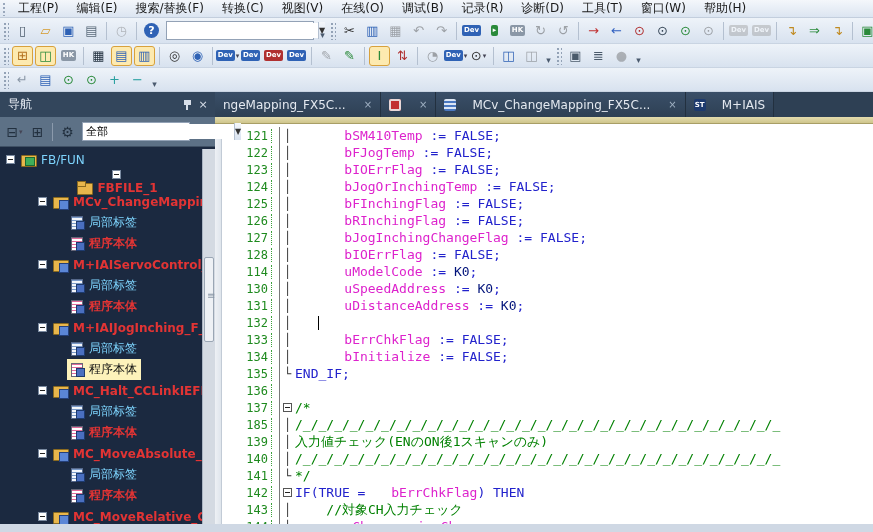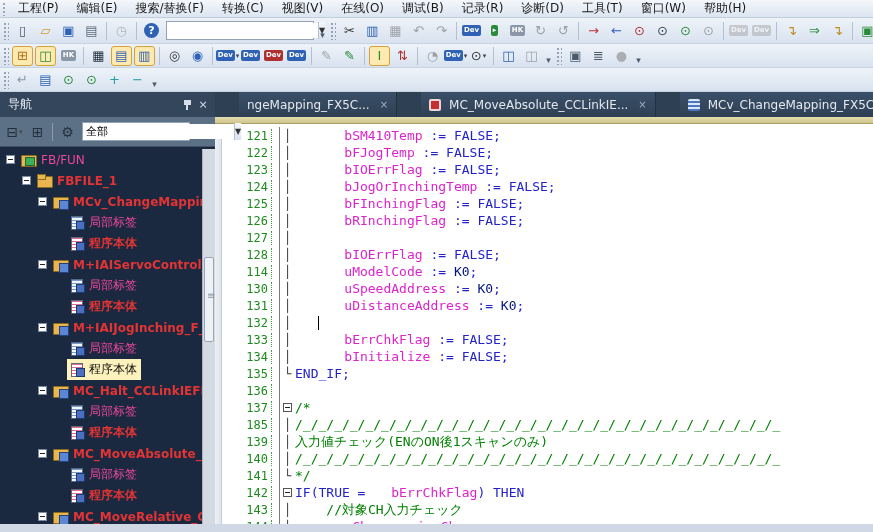--- a/index.html
+++ b/index.html
@@ -35,22 +35,22 @@
 
   
   .band { height:25px; background:#2e4054; display:flex; }
   .nav-head { width:215px; flex:none; display:flex; align-items:center; color:#e8edf4; padding:0 4px 0 8px; background:#33465c; }
   .nav-head .title { flex:1; font-size:12px; }
   .pinbtn,.xbtn { width:16px; height:16px; display:flex; align-items:center; justify-content:center; color:#d7dee8; font-size:11px; }
   .pin { position:relative; width:10px; height:12px; }
   .pin::before { content:""; position:absolute; top:1px; left:2px; width:7px; height:5px; background:#d7dee8; }
   .pin::after  { content:""; position:absolute; top:6px; left:4px; width:2px; height:5px; background:#d7dee8; }
   .tabs { flex:1; display:flex; overflow:hidden; }
-  .tab { display:flex; align-items:center; gap:8px; padding:0 8px; color:#e4e9f0; font-size:12px; white-space:nowrap;
-         border-right:1px solid #22303f; background:linear-gradient(#3a4f68,#2e4054);margin-left:24px; }
+  .tab { display:flex; align-items:center; gap:16px; padding:0 8px; color:#e4e9f0; font-size:12px; white-space:nowrap;
+         border-right:1px solid #22303f; background:linear-gradient(#3a4f68,#2e4054); }
   .tab .tclose { color:#9fb0c2; font-size:10px; margin-left:2px; }
   .ticon { width:12px; height:12px; border-radius:2px; flex:none; display:flex; align-items:center; justify-content:center; }
   .ticon.red  { background:#c23030; box-shadow:inset 0 0 0 2px #e8d8d8; }
   .ticon.blue { background:#4a78c0; background-image:linear-gradient(#dce6f4 2px,transparent 2px); background-size:100% 4px; }
   .ticon.st   { background:#1d3a6e; color:#fff; font-size:7px; font-weight:bold; }
 
   
   .main { display:flex; height:407px; }
 
   
@@ -60,21 +60,21 @@
   .nav-tools .sep { background:#8b9aac; }
   .tree { flex:1; overflow:hidden; position:relative; padding-top:2px; }
   .trow { height:21px; display:flex; align-items:center; white-space:nowrap; }
   .expander { width:9px; height:9px; background:#fff; border:1px solid #7a8aa0; position:relative; flex:none; margin-right:4px; }
   .expander::after { content:""; position:absolute; left:1px; right:1px; top:3px; height:1px; background:#222; }
   .exp-spacer { width:13px; flex:none; }
   .titem { display:flex; align-items:center; gap:4px; padding:2px 4px 2px 2px; }
   .titem.sel { background:#fdf2bb; }
   .tlabel { font-size:12px; }
   .tlabel.red { color:#e23434; font-weight:bold; }
-  .tlabel.white { color:#ec4899; }
+  .tlabel.white { color:#7dd3fc; }
   .tlabel.black { color:#111; }
   .nicon { width:16px; height:14px; position:relative; flex:none; }
   .nicon.folder::before, .nicon.root::before, .nicon.fb::before {
       content:""; position:absolute; left:0; top:2px; width:14px; height:10px; background:#e8b64c; border:1px solid #8a6a20; border-radius:1px; }
   .nicon.folder::after { content:""; position:absolute; left:0; top:0; width:7px; height:4px; background:#e8b64c; border:1px solid #8a6a20; }
   .nicon.root::after { content:""; position:absolute; left:4px; top:4px; width:8px; height:7px; background:#3fae5a; border:1px solid #1c6a33; }
   .nicon.fb::after { content:""; position:absolute; left:6px; top:5px; width:8px; height:8px; background:#5b86d6; border:1px solid #25407a; }
   .nicon.label::before { content:""; position:absolute; left:2px; top:0; width:10px; height:12px; background:#f2f5fa; border:1px solid #56688a;
       background-image:linear-gradient(#7a9ac8 1px,transparent 1px); background-size:100% 3px; }
   .nicon.label::after { content:""; position:absolute; right:0; bottom:0; width:7px; height:7px; background:#4a6fc0; border:1px solid #1d3a6e; }
@@ -341,21 +341,20 @@
       </span>
     <span class="xbtn">×</span>
   </div>
   <div class="tabs" id="tabs">
       <div class="tab">
         <span>ngeMapping_FX5C...</span>
         <span class="tclose">×</span>
       </div>
       <div class="tab">
         <span class="ticon red"></span>
-        <span>MC_MoveAbsolute_CCLinkIE...</span>
         <span class="tclose">×</span>
       </div>
       <div class="tab">
         <span class="ticon blue"></span>
         <span>MCv_ChangeMapping_FX5C...</span>
         <span class="tclose">×</span>
       </div>
       <div class="tab">
         <span class="ticon st">ST</span>
         <span>M+IAIS</span>
@@ -383,21 +382,21 @@
         </div>
       </div>
     <div class="tree" id="tree">
         <div class="trow" style="padding-left: 6px;">
           <span class="expander"></span>
           <span class="titem">
             <span class="nicon root"></span>
             <span class="tlabel white">FB/FUN</span>
           </span>
         </div>
-        <div class="trow" style="padding-left: 22px;">
+        <div class="trow" style="padding-left: 22px; flex-direction: column;">
           <span class="expander"></span>
           <span class="titem">
             <span class="nicon folder"></span>
             <span class="tlabel red">FBFILE_1</span>
           </span>
         </div>
         <div class="trow" style="padding-left: 38px;">
           <span class="expander"></span>
           <span class="titem">
             <span class="nicon fb"></span>
@@ -518,21 +517,21 @@
     <div class="ed-topframe"></div>
     <div class="ed-body">
       <div class="ed-leftstrip"></div>
       <div class="codepane" id="codepane">
           <div class="cl"><span class="ln">121</span><span class="foldgap"></span><span class="fold">│</span><span class="code"><span class="tk-pl">    </span><span class="tk-id">bSM410Temp</span><span class="tk-kw"> := </span><span class="tk-kw">FALSE</span><span class="tk-kw">;</span></span></div>
           <div class="cl"><span class="ln">122</span><span class="foldgap"></span><span class="fold">│</span><span class="code"><span class="tk-pl">    </span><span class="tk-id">bFJogTemp</span><span class="tk-kw"> := </span><span class="tk-kw">FALSE</span><span class="tk-kw">;</span></span></div>
           <div class="cl"><span class="ln">123</span><span class="foldgap"></span><span class="fold">│</span><span class="code"><span class="tk-pl">    </span><span class="tk-id">bIOErrFlag</span><span class="tk-kw"> := </span><span class="tk-kw">FALSE</span><span class="tk-kw">;</span></span></div>
           <div class="cl"><span class="ln">124</span><span class="foldgap"></span><span class="fold">│</span><span class="code"><span class="tk-pl">    </span><span class="tk-id">bJogOrInchingTemp</span><span class="tk-kw"> := </span><span class="tk-kw">FALSE</span><span class="tk-kw">;</span></span></div>
           <div class="cl"><span class="ln">125</span><span class="foldgap"></span><span class="fold">│</span><span class="code"><span class="tk-pl">    </span><span class="tk-id">bFInchingFlag</span><span class="tk-kw"> := </span><span class="tk-kw">FALSE</span><span class="tk-kw">;</span></span></div>
           <div class="cl"><span class="ln">126</span><span class="foldgap"></span><span class="fold">│</span><span class="code"><span class="tk-pl">    </span><span class="tk-id">bRInchingFlag</span><span class="tk-kw"> := </span><span class="tk-kw">FALSE</span><span class="tk-kw">;</span></span></div>
-          <div class="cl"><span class="ln">127</span><span class="foldgap"></span><span class="fold">│</span></div>
+          <div class="cl"><span class="ln">127</span><span class="foldgap"></span><span class="fold">│</span><span class="code"><span class="tk-pl">    </span><span class="tk-id">bJogInchingChangeFlag</span><span class="tk-kw"> := </span><span class="tk-kw">FALSE</span><span class="tk-kw">;</span></span></div>
           <div class="cl"><span class="ln">128</span><span class="foldgap"></span><span class="fold">│</span><span class="code"><span class="tk-pl">    </span><span class="tk-id">bIOErrFlag</span><span class="tk-kw"> := </span><span class="tk-kw">FALSE</span><span class="tk-kw">;</span></span></div>
           <div class="cl"><span class="ln">114</span><span class="foldgap"></span><span class="fold">│</span><span class="code"><span class="tk-pl">    </span><span class="tk-id">uModelCode</span><span class="tk-kw"> := </span><span class="tk-dev">K0</span><span class="tk-kw">;</span></span></div>
           <div class="cl"><span class="ln">130</span><span class="foldgap"></span><span class="fold">│</span><span class="code"><span class="tk-pl">    </span><span class="tk-id">uSpeedAddress</span><span class="tk-kw"> := </span><span class="tk-dev">K0</span><span class="tk-kw">;</span></span></div>
           <div class="cl"><span class="ln">131</span><span class="foldgap"></span><span class="fold">│</span><span class="code"><span class="tk-pl">    </span><span class="tk-id">uDistanceAddress</span><span class="tk-kw"> := </span><span class="tk-dev">K0</span><span class="tk-kw">;</span></span></div>
           <div class="cl"><span class="ln">132</span><span class="foldgap"></span><span class="fold">│</span><span class="code"><span class="tk-pl">   </span><span class="caret"></span></span></div>
           <div class="cl"><span class="ln">133</span><span class="foldgap"></span><span class="fold">│</span><span class="code"><span class="tk-pl">    </span><span class="tk-id">bErrChkFlag</span><span class="tk-kw"> := </span><span class="tk-kw">FALSE</span><span class="tk-kw">;</span></span></div>
           <div class="cl"><span class="ln">134</span><span class="foldgap"></span><span class="fold">│</span><span class="code"><span class="tk-pl">    </span><span class="tk-id">bInitialize</span><span class="tk-kw"> := </span><span class="tk-kw">FALSE</span><span class="tk-kw">;</span></span></div>
           <div class="cl"><span class="ln">135</span><span class="foldgap"></span><span class="fold">└</span><span class="code"><span class="tk-kw">END_IF;</span></span></div>
           <div class="cl"><span class="ln">136</span><span class="foldgap"></span><span class="fold"></span><span class="code"></span></div>
           <div class="cl"><span class="ln">137</span><span class="foldgap"></span><span class="fold"><span class="foldbox"></span></span><span class="code"><span class="tk-cm">/*</span></span></div>

